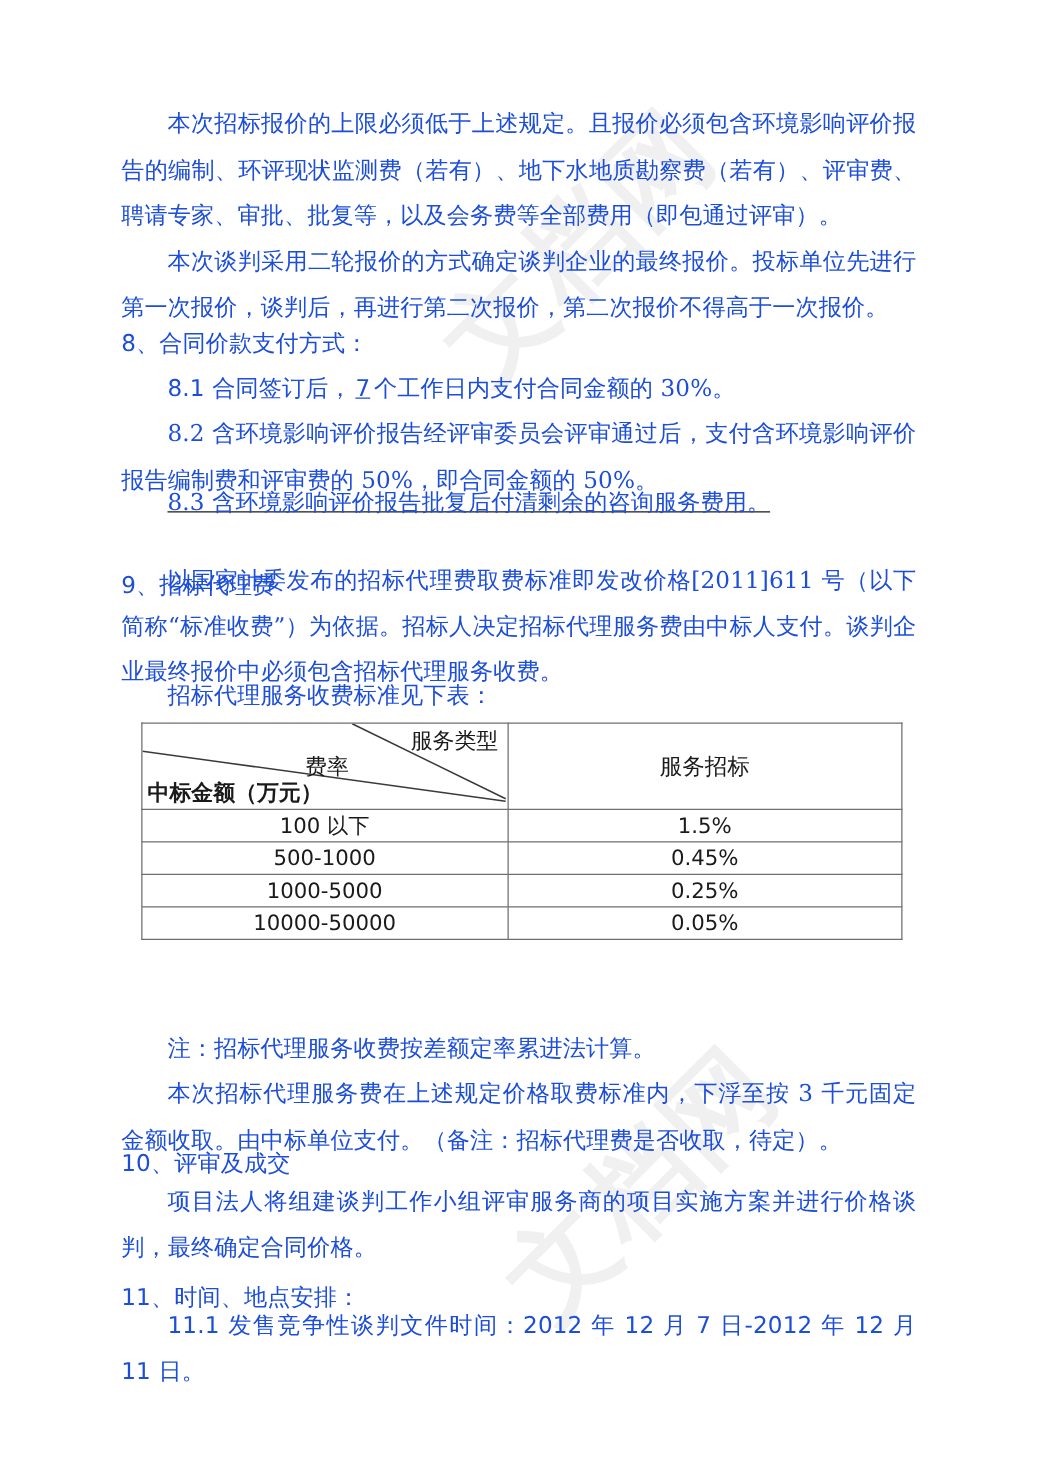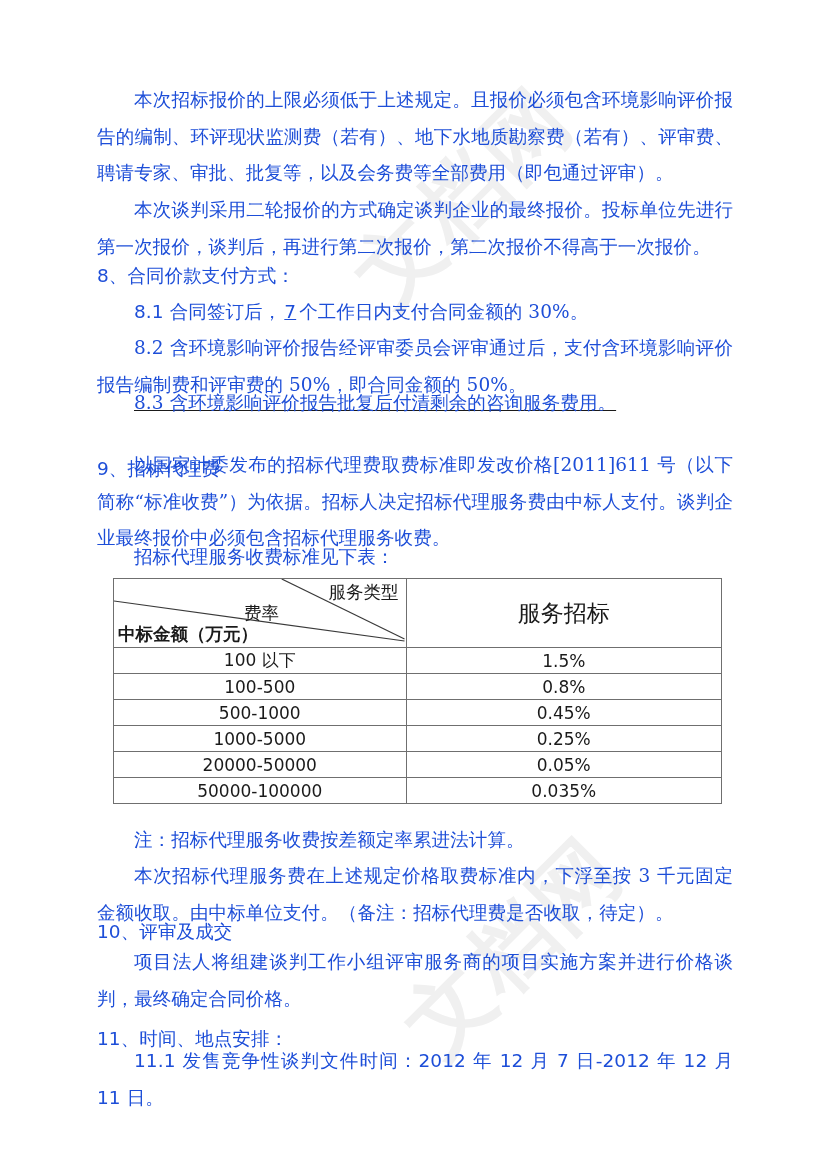--- a/index.html
+++ b/index.html
@@ -147,21 +147,21 @@
     left: 130px;
     top: 22px;
   }
   .hdr-amount {
     left: 4px;
     top: 43px;
     font-weight: bold;
   }
   .hdr-right {
     font-family: "DejaVu Serif", "Liberation Serif", serif;
-    font-size: 23px;
+    font-size: 18px;
   }
   .pct {
     font-family: "DejaVu Sans", "Liberation Sans", sans-serif;
   }
 </style>
 </head>
 <body>
 
 <div class="page">
 
@@ -221,38 +221,30 @@
             <span class="hdr-lbl hdr-amount">中标金额（万元）</span>
           </td>
           <td class="value-cell hdr-right">服务招标</td>
         </tr>
 
         <tr>
           <td class="label-cell">100 以下</td>
           <td class="value-cell pct">1.5%</td>
         </tr>
         <tr>
-          <td class="label-cell">100-500</td>
-          <td class="value-cell pct">0.8%</td>
-        </tr>
-        <tr>
           <td class="label-cell">500-1000</td>
           <td class="value-cell pct">0.45%</td>
         </tr>
         <tr>
           <td class="label-cell">1000-5000</td>
           <td class="value-cell pct">0.25%</td>
         </tr>
         <tr>
-          <td class="label-cell">20000-50000</td>
+          <td class="label-cell">10000-50000</td>
           <td class="value-cell pct">0.05%</td>
-        </tr>
-        <tr>
-          <td class="label-cell">50000-100000</td>
-          <td class="value-cell pct">0.035%</td>
         </tr>
       </tbody>
     </table>
 
     <div class="tb" style="top:822px;">
       <p class="para indent">注：招标代理服务收费按差额定率累进法计算。</p>
     </div>
 
     <div class="tb" style="top:858px;">
       <p class="para indent">本次招标代理服务费在上述规定价格取费标准内，下浮至按 3 千元固定金额收取。由中标单位支付。（备注：招标代理费是否收取，待定）。</p>

